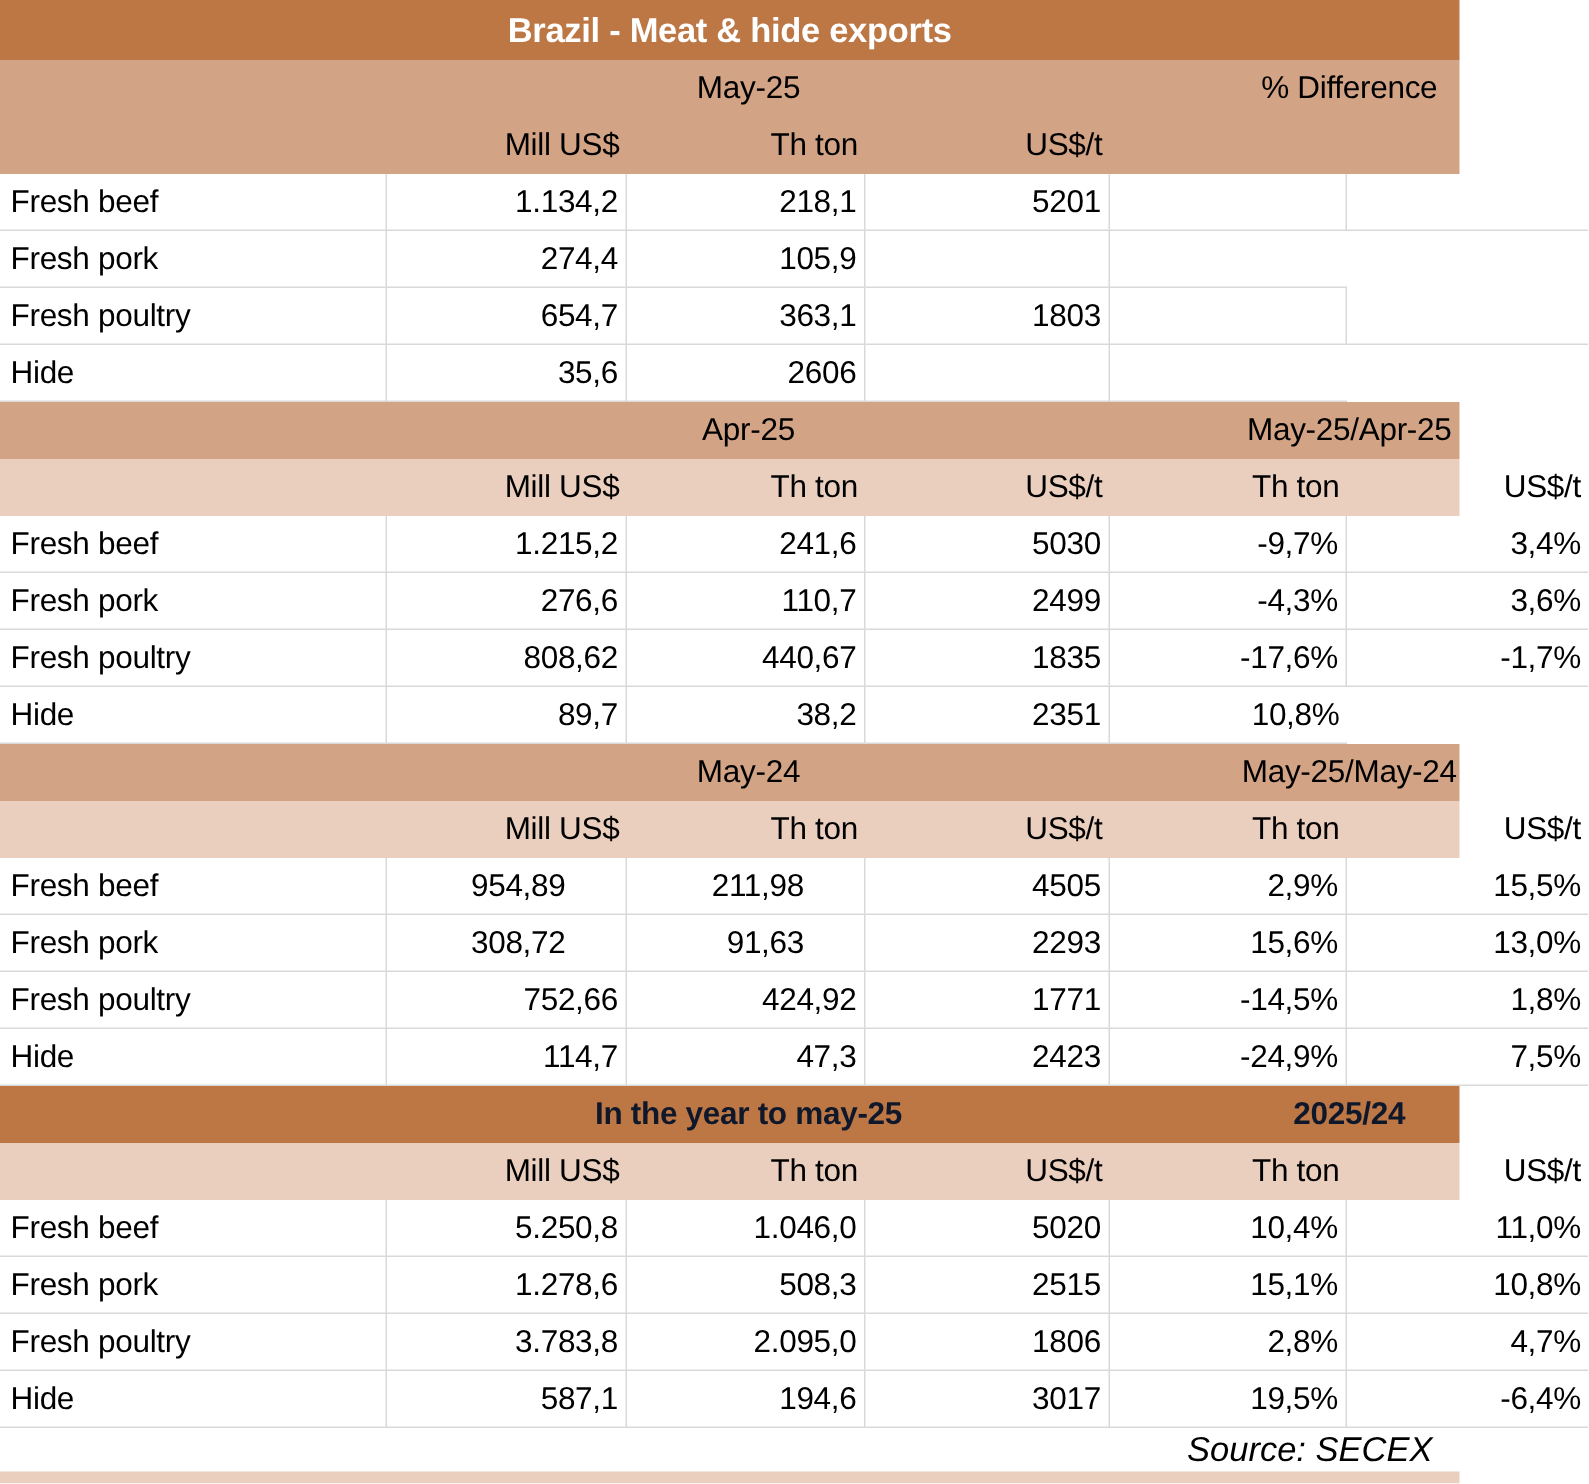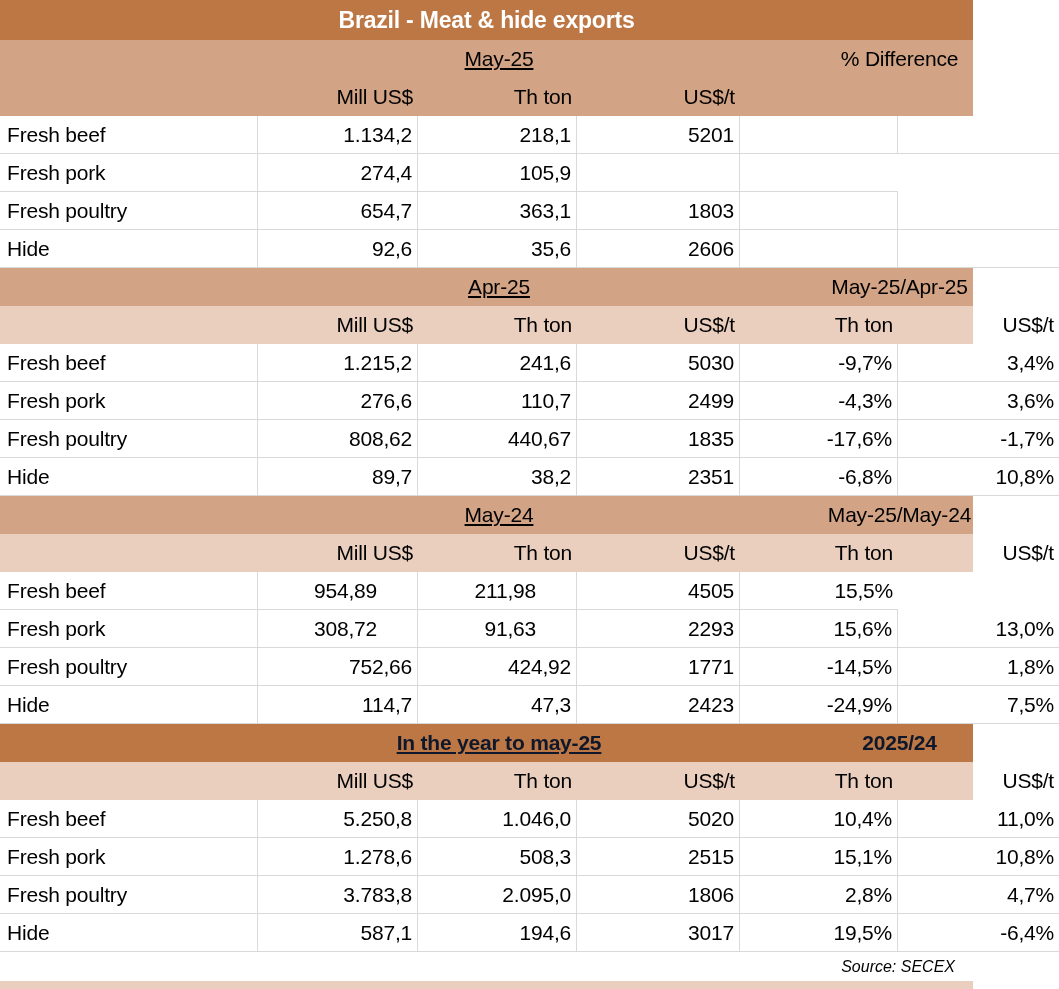--- a/index.html
+++ b/index.html
@@ -24,29 +24,29 @@
   }
   .hdr-row{height:38px;font-size:21px;letter-spacing:-0.2px;}
   .tan{background:var(--tan);}
   .pink{background:var(--pink);}
   .copper{background:var(--copper);}
   .copper .cell{color:#0f172a;font-weight:bold;}
   .cell{display:flex;align-items:center;min-width:0;white-space:pre;}
   .label{justify-content:flex-start;padding-left:7px;}
   .num{justify-content:flex-end;padding-right:5px;}
   .center{justify-content:center;}
-  .span-mid{grid-column:2/5;text-decoration:underline;}
+  .span-mid{grid-column:2/5;}
   .span-right{grid-column:5/7;text-align:center;}
   .data-row{height:38px;font-size:21px;background:#ffffff;letter-spacing:-0.2px;}
   .data-row .cell{border-right:1px solid var(--grid);border-bottom:1px solid var(--grid);}
   .data-row .cell:last-child{border-right:none;}
   .shift{padding-right:40px;}
   .source-row{
     height:29px;background:#ffffff;display:flex;align-items:center;justify-content:flex-end;
-    font-style:italic;font-size:16px;padding-right:18px;
+    font-style:italic;font-size:23px;padding-right:18px;
   }
   .bottom-strip{height:8px;background:var(--pink);}
 </style>
 </head>
 <body>
 
 <div class="table">
 
   <div class="title-bar">Brazil - Meat &amp; hide exports</div>
 
@@ -81,21 +81,20 @@
   <div class="grid-row data-row">
     <div class="cell label">Fresh poultry</div>
     <div class="cell num">654,7</div>
     <div class="cell num">363,1</div>
     <div class="cell num">1803</div>
     <div class="cell num"></div>
     <div class="cell num"></div>
   </div>
   <div class="grid-row data-row">
     <div class="cell label">Hide</div>
-    <div class="cell num">92,6</div>
     <div class="cell num">35,6</div>
     <div class="cell num">2606</div>
     <div class="cell num"></div>
     <div class="cell num"></div>
   </div>
 
   <div class="grid-row hdr-row tan">
     <div class="cell"></div>
     <div class="cell center span-mid">Apr-25</div>
     <div class="cell center span-right">May-25/Apr-25</div>
@@ -130,21 +129,20 @@
     <div class="cell num">440,67</div>
     <div class="cell num">1835</div>
     <div class="cell num">-17,6%</div>
     <div class="cell num">-1,7%</div>
   </div>
   <div class="grid-row data-row">
     <div class="cell label">Hide</div>
     <div class="cell num">89,7</div>
     <div class="cell num">38,2</div>
     <div class="cell num">2351</div>
-    <div class="cell num">-6,8%</div>
     <div class="cell num">10,8%</div>
   </div>
 
   <div class="grid-row hdr-row tan">
     <div class="cell"></div>
     <div class="cell center span-mid">May-24</div>
     <div class="cell center span-right">May-25/May-24</div>
   </div>
   <div class="grid-row hdr-row pink">
     <div class="cell"></div>
@@ -152,20 +150,21 @@
     <div class="cell num">Th ton</div>
     <div class="cell num">US$/t</div>
     <div class="cell num">Th ton</div>
     <div class="cell num">US$/t</div>
   </div>
   <div class="grid-row data-row">
     <div class="cell label">Fresh beef</div>
     <div class="cell num shift">954,89</div>
     <div class="cell num shift">211,98</div>
     <div class="cell num">4505</div>
+    <div class="cell num">2,9%</div>
     <div class="cell num">15,5%</div>
   </div>
   <div class="grid-row data-row">
     <div class="cell label">Fresh pork</div>
     <div class="cell num shift">308,72</div>
     <div class="cell num shift">91,63</div>
     <div class="cell num">2293</div>
     <div class="cell num">15,6%</div>
     <div class="cell num">13,0%</div>
   </div>

